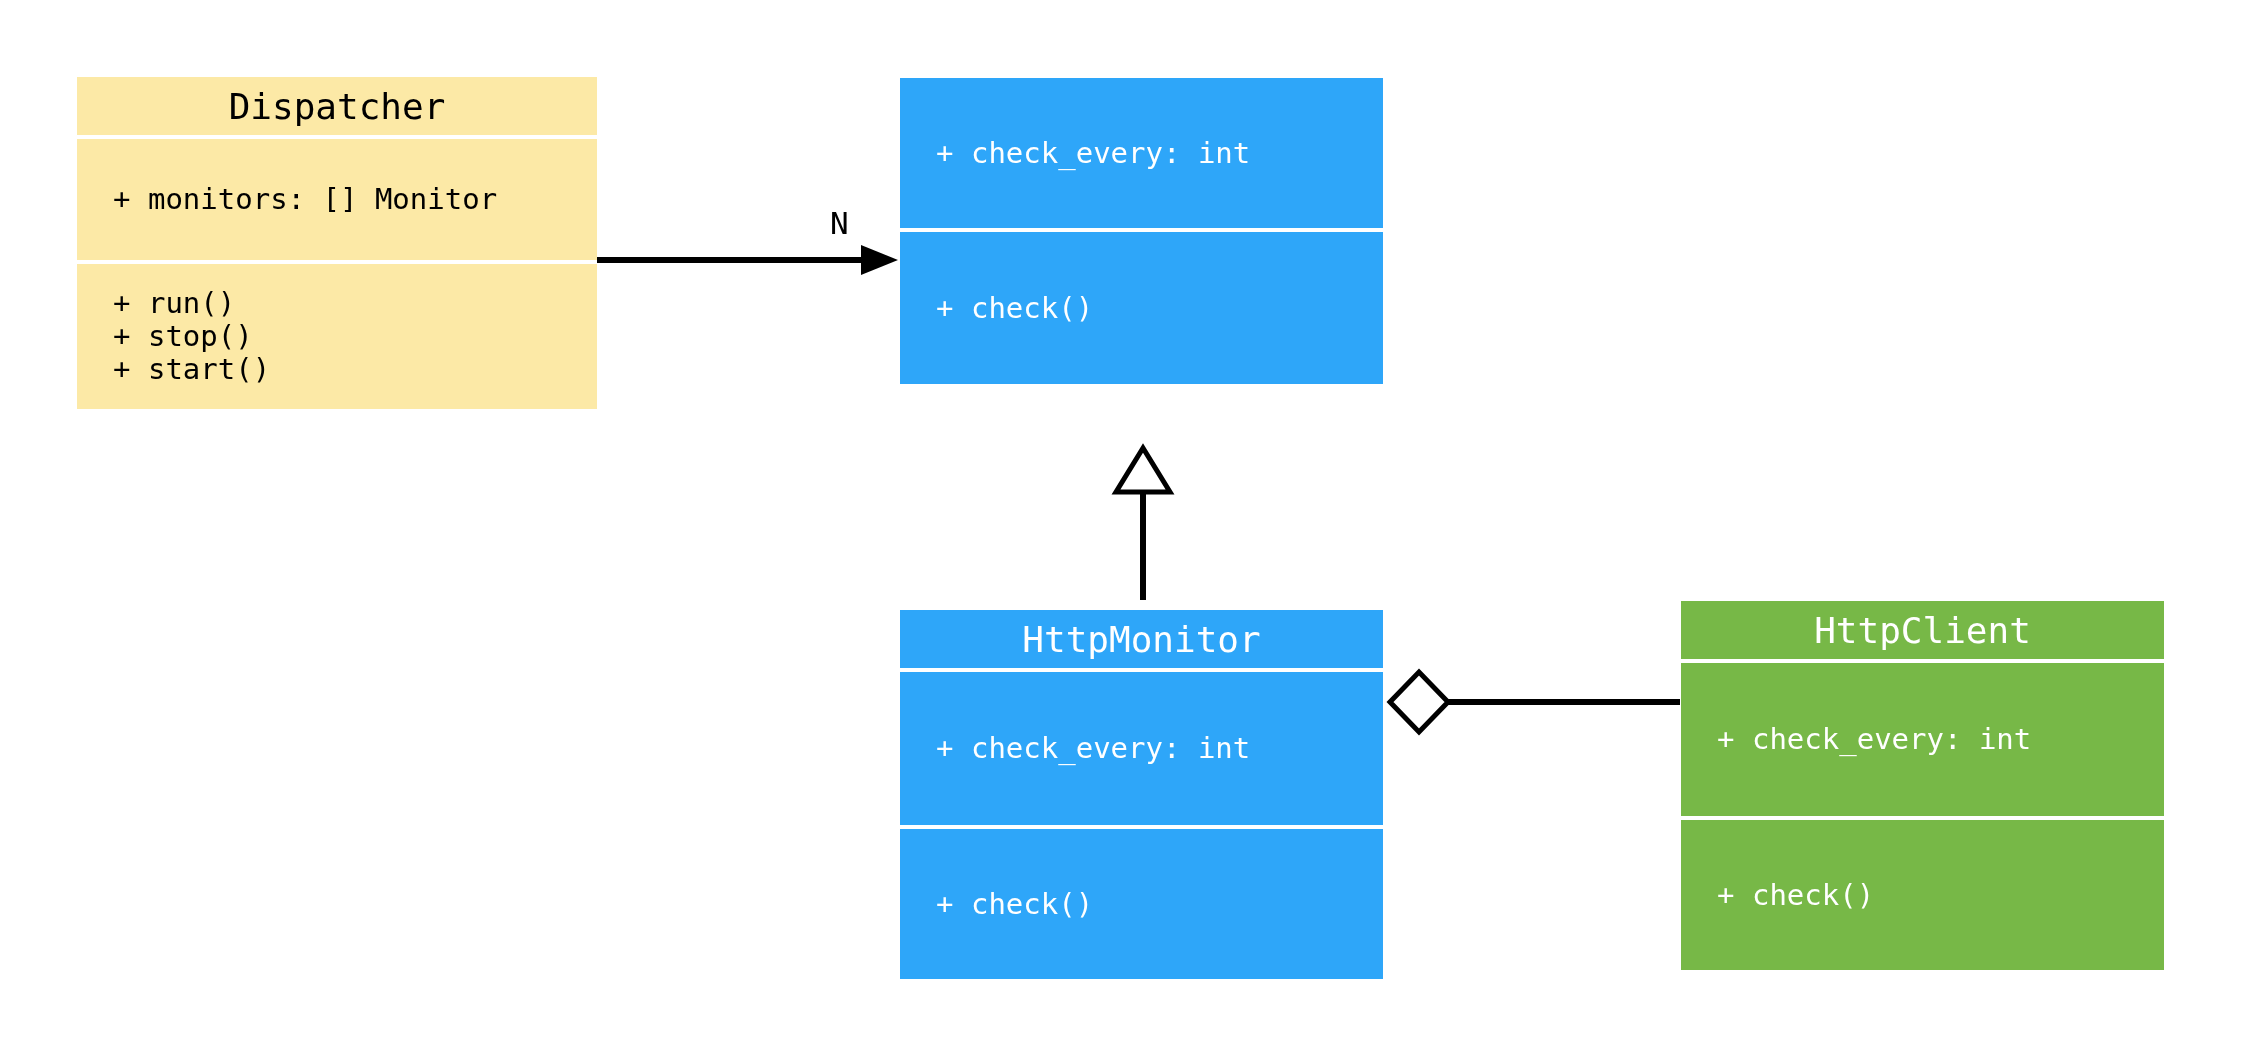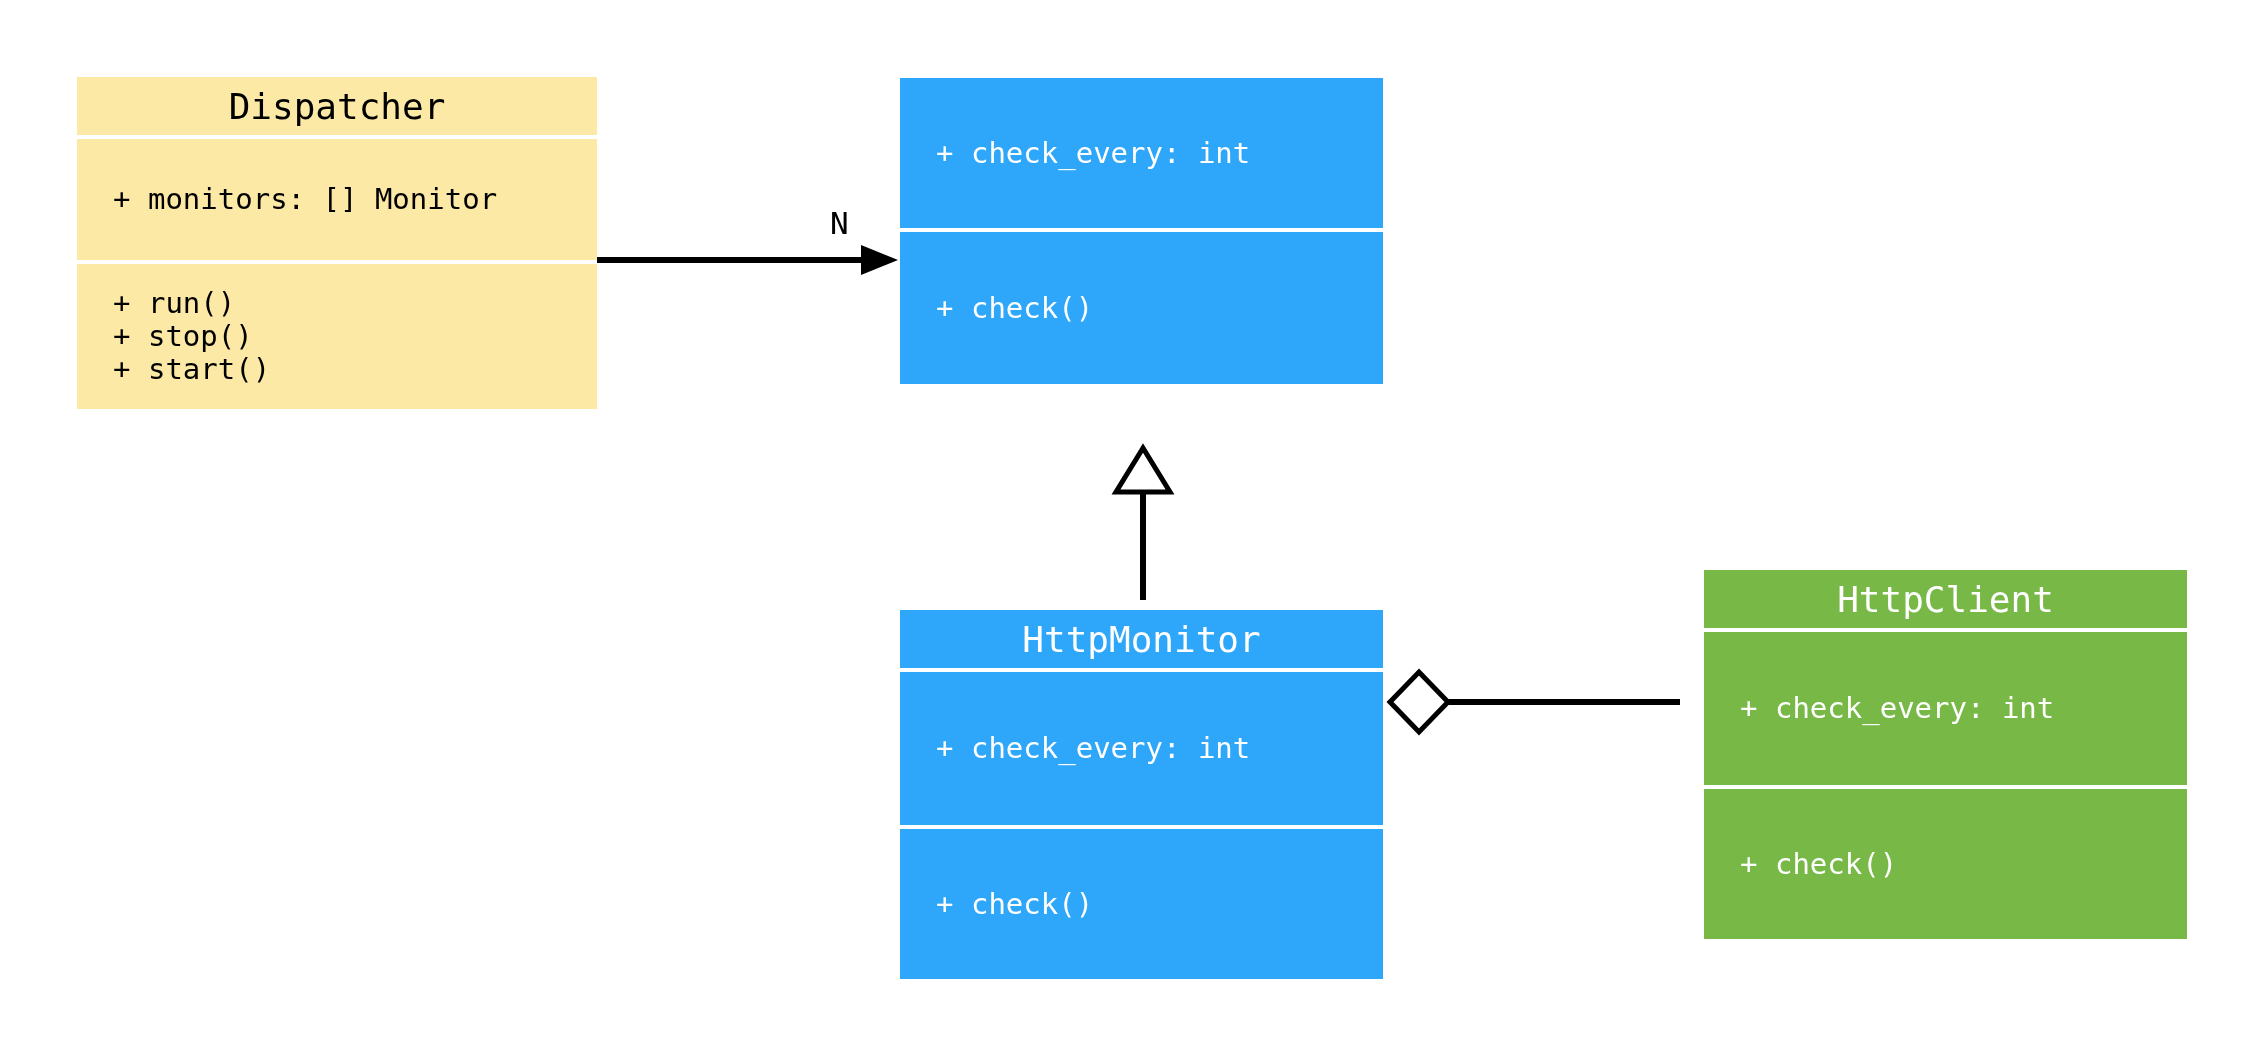--- a/index.html
+++ b/index.html
@@ -92,21 +92,21 @@
   <div class="node blue" style="left:900px; top:610px; width:483px;">
     <div class="row title" style="height:58px">HttpMonitor</div>
     <div class="row body" style="height:153px">
       <span>+ check_every: int</span>
     </div>
     <div class="row body" style="height:150px">
       <span>+ check()</span>
     </div>
   </div>
 
-  <div class="node green" style="left:1681px; top:570px; width:483px;margin-left:23px;">
+  <div class="node green" style="left:1681px; top:601px; width:483px;">
     <div class="row title" style="height:58px">HttpClient</div>
     <div class="row body" style="height:153px">
       <span>+ check_every: int</span>
     </div>
     <div class="row body" style="height:150px">
       <span>+ check()</span>
     </div>
   </div>
 
   <svg class="edges-layer" viewBox="0 0 2244 1048" xmlns="http://www.w3.org/2000/svg">

